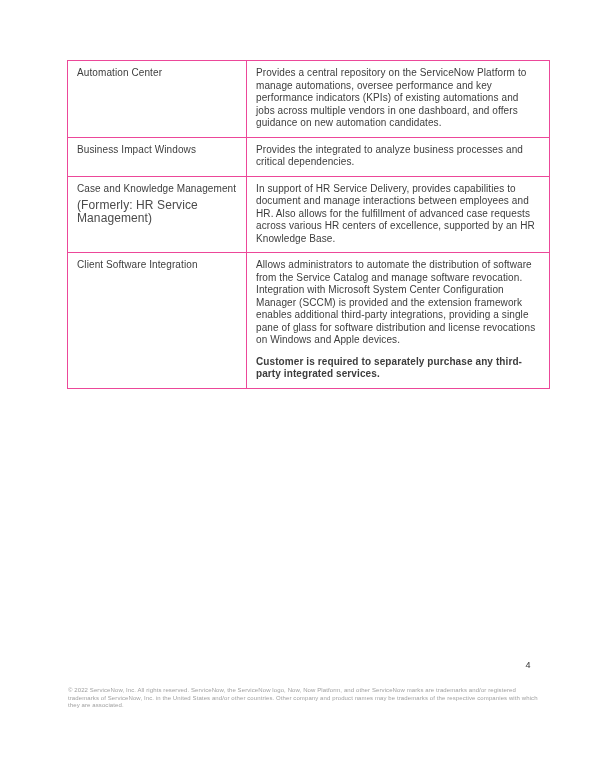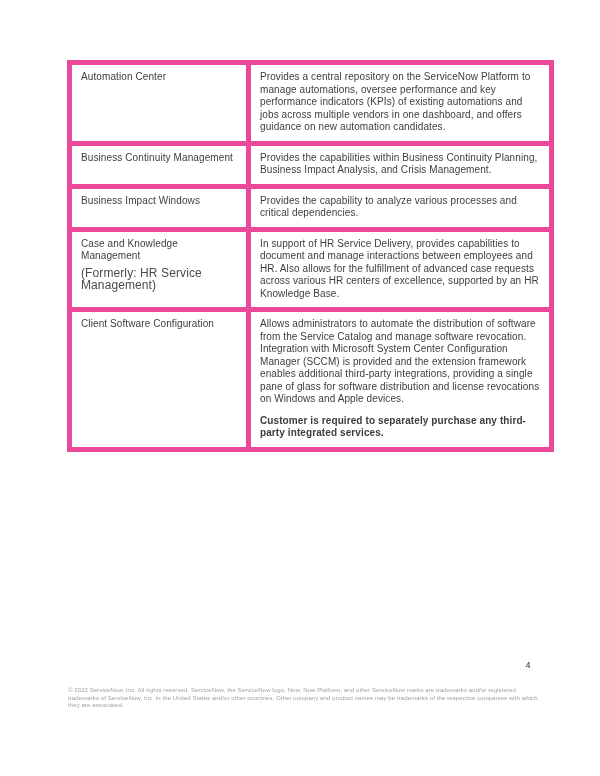--- a/index.html
+++ b/index.html
@@ -19,21 +19,21 @@
   }
   table.capability-table {
     position: absolute;
     left: 67px;
     top: 60px;
     width: 462px;
     border-collapse: collapse;
     table-layout: fixed;
   }
   table.capability-table td {
-    border: 5px solid #ec4899;
+    border: 1px solid #ec4899;
     vertical-align: top;
     font-size: 10px;
     line-height: 12.5px;
     color: #3d3d3d;
     padding: 6px 9px 7px 9px;
     letter-spacing: 0.1px;
   }
   td.col-name { width: 179px; }
   td.col-desc { width: 303px; }
   .cap-name { font-size: 10px; }
@@ -76,55 +76,46 @@
     <td class="col-name">
       <span class="cap-name">Automation Center</span>
       
     </td>
     <td class="col-desc">
             <p>Provides a central repository on the ServiceNow Platform to manage automations, oversee performance and key performance indicators (KPIs) of existing automations and jobs across multiple vendors in one dashboard, and offers guidance on new automation candidates.</p>
           </td>
   </tr>
 
 
-  <tr>
-    <td class="col-name">
-      <span class="cap-name">Business Continuity Management</span>
-      
-    </td>
-    <td class="col-desc">
-            <p>Provides the capabilities within Business Continuity Planning, Business Impact Analysis, and Crisis Management.</p>
-          </td>
-  </tr>
 
 
   <tr>
     <td class="col-name">
       <span class="cap-name">Business Impact Windows</span>
       
     </td>
     <td class="col-desc">
-            <p>Provides the capability to analyze various processes and critical dependencies.</p>
+            <p>Provides the integrated to analyze business processes and critical dependencies.</p>
           </td>
   </tr>
 
   <tr>
     <td class="col-name">
       <span class="cap-name">Case and Knowledge Management</span>
       <span class="cap-formerly">(Formerly: HR Service Management)</span>
     </td>
     <td class="col-desc">
             <p>In support of HR Service Delivery, provides capabilities to document and manage interactions between employees and HR. Also allows for the fulfillment of advanced case requests across various HR centers of excellence, supported by an HR Knowledge Base.</p>
           </td>
   </tr>
 
 
   <tr>
     <td class="col-name">
-      <span class="cap-name">Client Software Configuration</span>
+      <span class="cap-name">Client Software Integration</span>
       
     </td>
     <td class="col-desc">
             <p>Allows administrators to automate the distribution of software from the Service Catalog and manage software revocation. Integration with Microsoft System Center Configuration Manager (SCCM) is provided and the extension framework enables additional third-party integrations, providing a single pane of glass for software distribution and license revocations on Windows and Apple devices.</p>
             <p>Customer is required to separately purchase any third-party integrated services.</p>
           </td>
   </tr>
 </tbody>
   </table>
 

